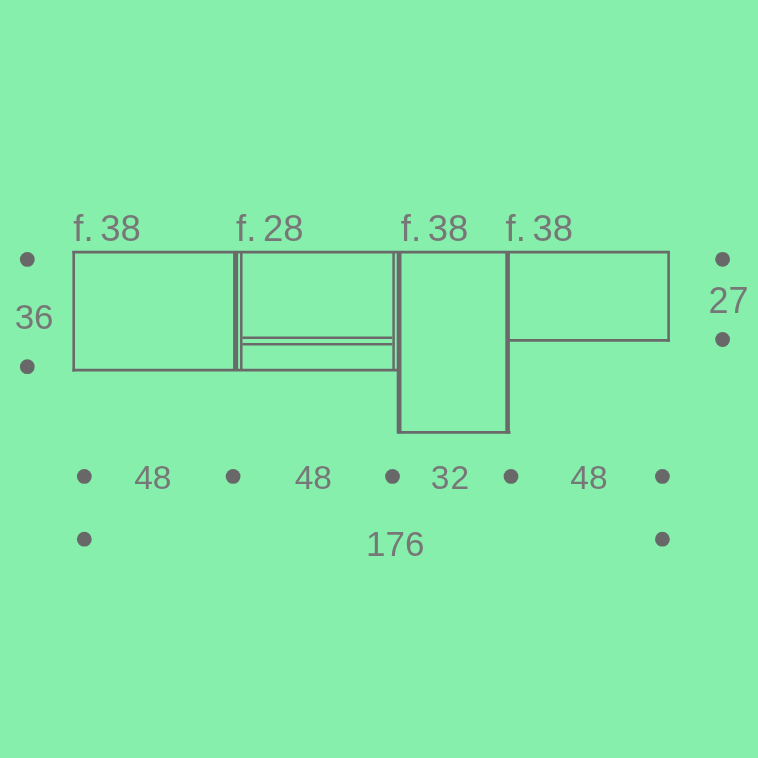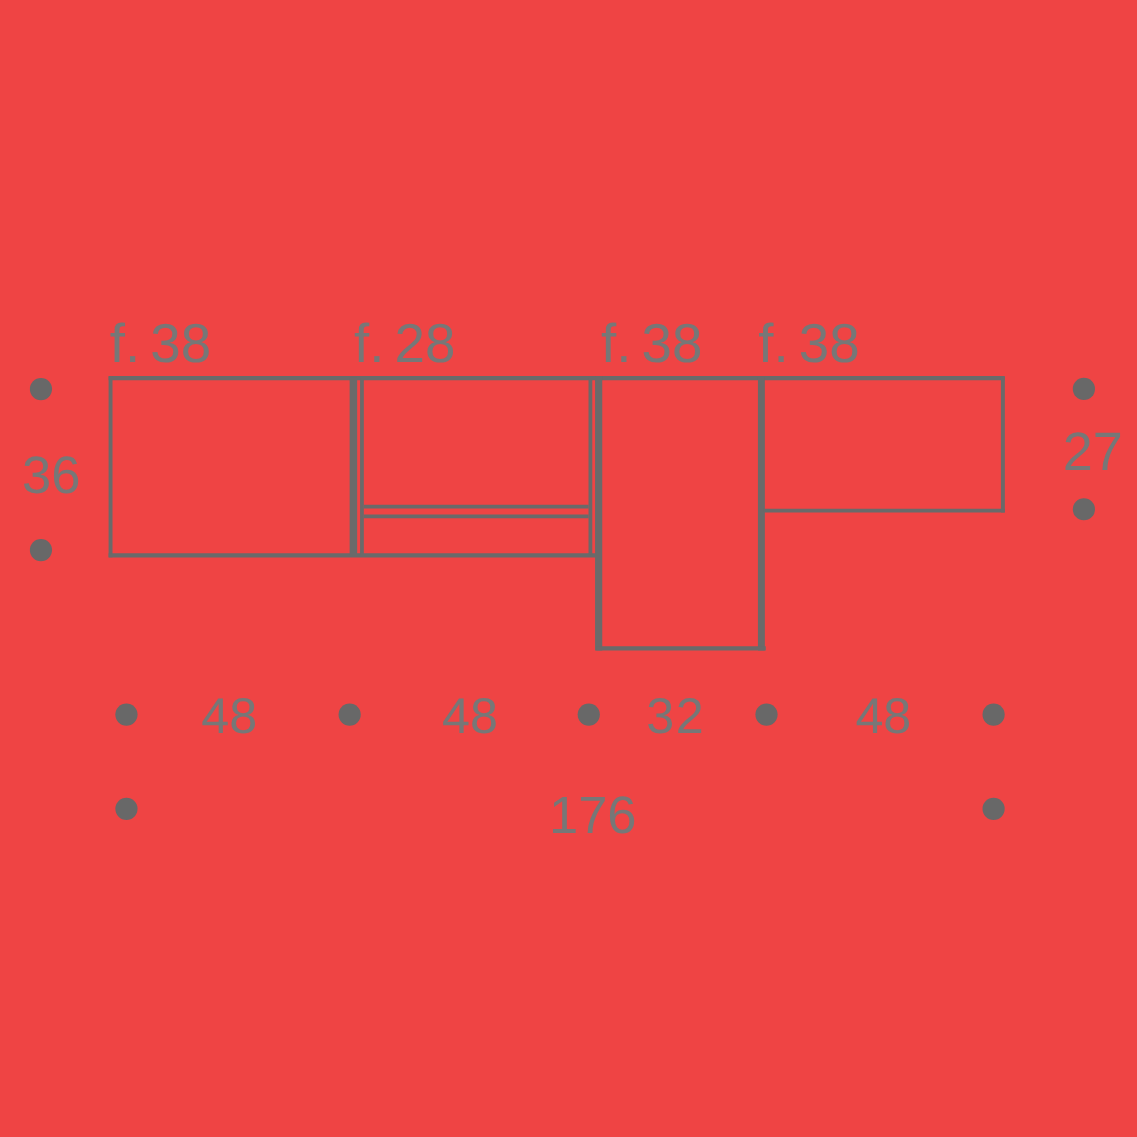--- a/index.html
+++ b/index.html
@@ -1,16 +1,16 @@
 <!DOCTYPE html>
 <html><head>
 <meta charset="utf-8">
 <style>
   html,body{margin:0;padding:0;background:#ffffff;}
-  .stage{position:relative;width:758px;height:758px;background:#ef4444;overflow:hidden;}
+  .stage{position:relative;width:758px;height:758px;background:#86efac;overflow:hidden;}
   text{font-family:"Liberation Sans",sans-serif;fill:#777777;}
 </style>
 </head>
 <body>
 
 <div class="stage">
 <svg width="758" height="758" viewBox="0 0 758 758">
 
   <line x1="72.4" y1="252.1" x2="669.8" y2="252.1" stroke="#6a6a6a" stroke-width="2.9"></line>
 

